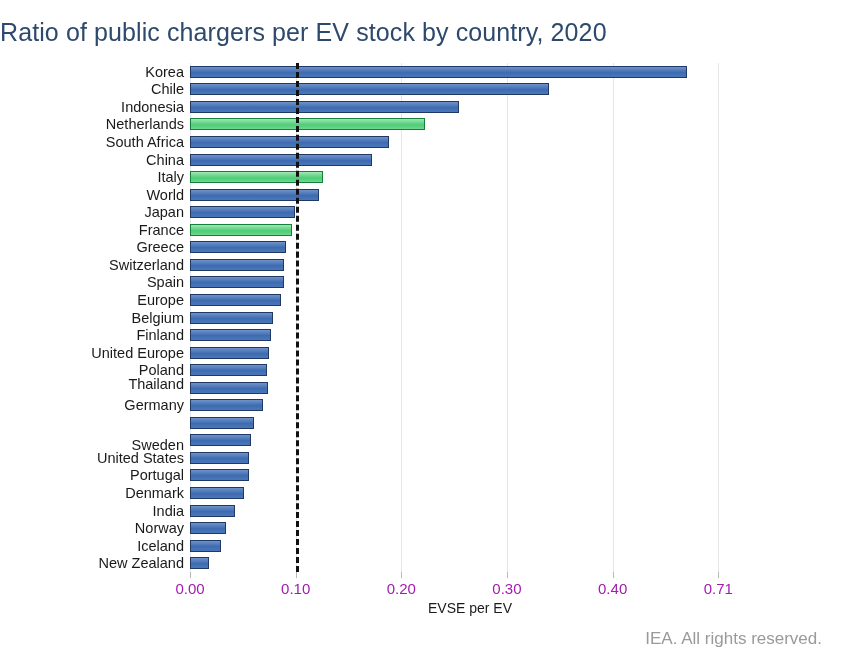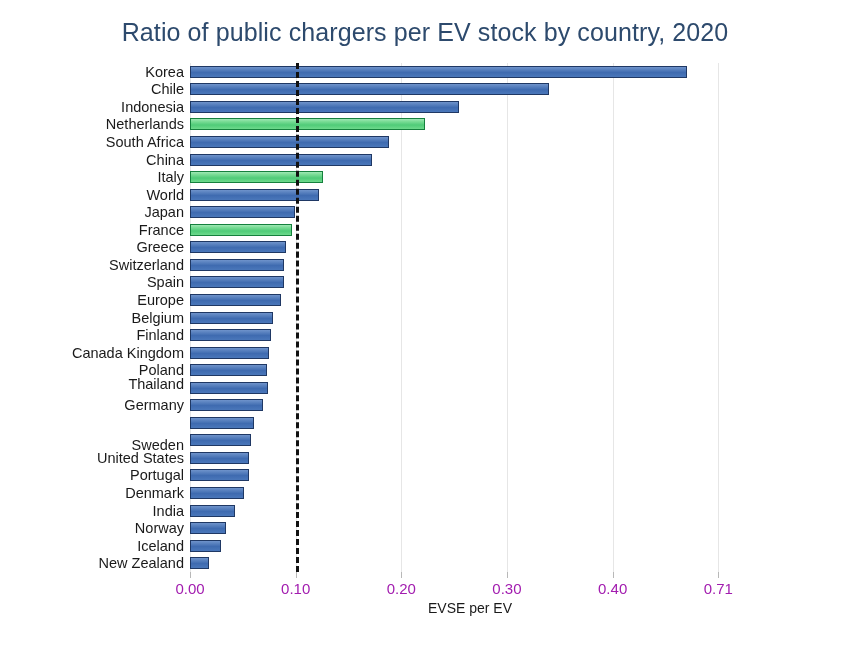--- a/index.html
+++ b/index.html
@@ -19,21 +19,21 @@
     position: absolute;
     left: 0; top: 0;
     width: 850px;
     height: 668px;
   }
   .chart-title {
     position: absolute;
     left: 0;
     top: 18px;
     width: 850px;
-    text-align: center;
+    text-align: left;
     font-size: 25px;
     color: #2d4a6d;
     letter-spacing: 0.1px;
     white-space: nowrap;
     font-weight: 400;
   }
   
   .plot-area {
     position: absolute;
     left: 190px;
@@ -164,21 +164,21 @@
       <div class="cat-label" style="top: 107.086px;">Italy</div>
       <div class="cat-label" style="top: 124.638px;">World</div>
       <div class="cat-label" style="top: 142.19px;">Japan</div>
       <div class="cat-label" style="top: 159.741px;">France</div>
       <div class="cat-label" style="top: 177.293px;">Greece</div>
       <div class="cat-label" style="top: 194.845px;">Switzerland</div>
       <div class="cat-label" style="top: 212.397px;">Spain</div>
       <div class="cat-label" style="top: 229.948px;">Europe</div>
       <div class="cat-label" style="top: 247.5px;">Belgium</div>
       <div class="cat-label" style="top: 265.052px;">Finland</div>
-      <div class="cat-label" style="top: 282.603px;">Canada Kingdom</div>
+      <div class="cat-label" style="top: 282.603px;">United Europe</div>
       <div class="cat-label" style="top: 300.155px;">Poland</div>
       <div class="cat-label" style="top: 314px;">Thailand</div>
       <div class="cat-label" style="top: 335.259px;">Germany</div>
       <div class="cat-label" style="top: 375px;">Sweden</div>
       <div class="cat-label" style="top: 387.914px;">United States</div>
       <div class="cat-label" style="top: 405.466px;">Portugal</div>
       <div class="cat-label" style="top: 423.017px;">Denmark</div>
       <div class="cat-label" style="top: 440.569px;">India</div>
       <div class="cat-label" style="top: 458.121px; text-align: right;">Norway</div>
       <div class="cat-label" style="top: 475.672px;">Iceland</div>
@@ -296,13 +296,14 @@
       <div class="xtick-mark" style="left: 316.981px;"></div>
       <div class="xtick" style="left: 316.981px;">0.30</div>
       <div class="xtick-mark" style="left: 422.642px;"></div>
       <div class="xtick" style="left: 422.642px;">0.40</div>
       <div class="xtick-mark" style="left: 528.302px;"></div>
       <div class="xtick" style="left: 528.302px;">0.71</div>
     </div>
 
   <div class="xlabel">EVSE per EV</div>
 
+  <div class="footer-note">IEA. All rights reserved.</div>
 </div>
 
 </body></html>

